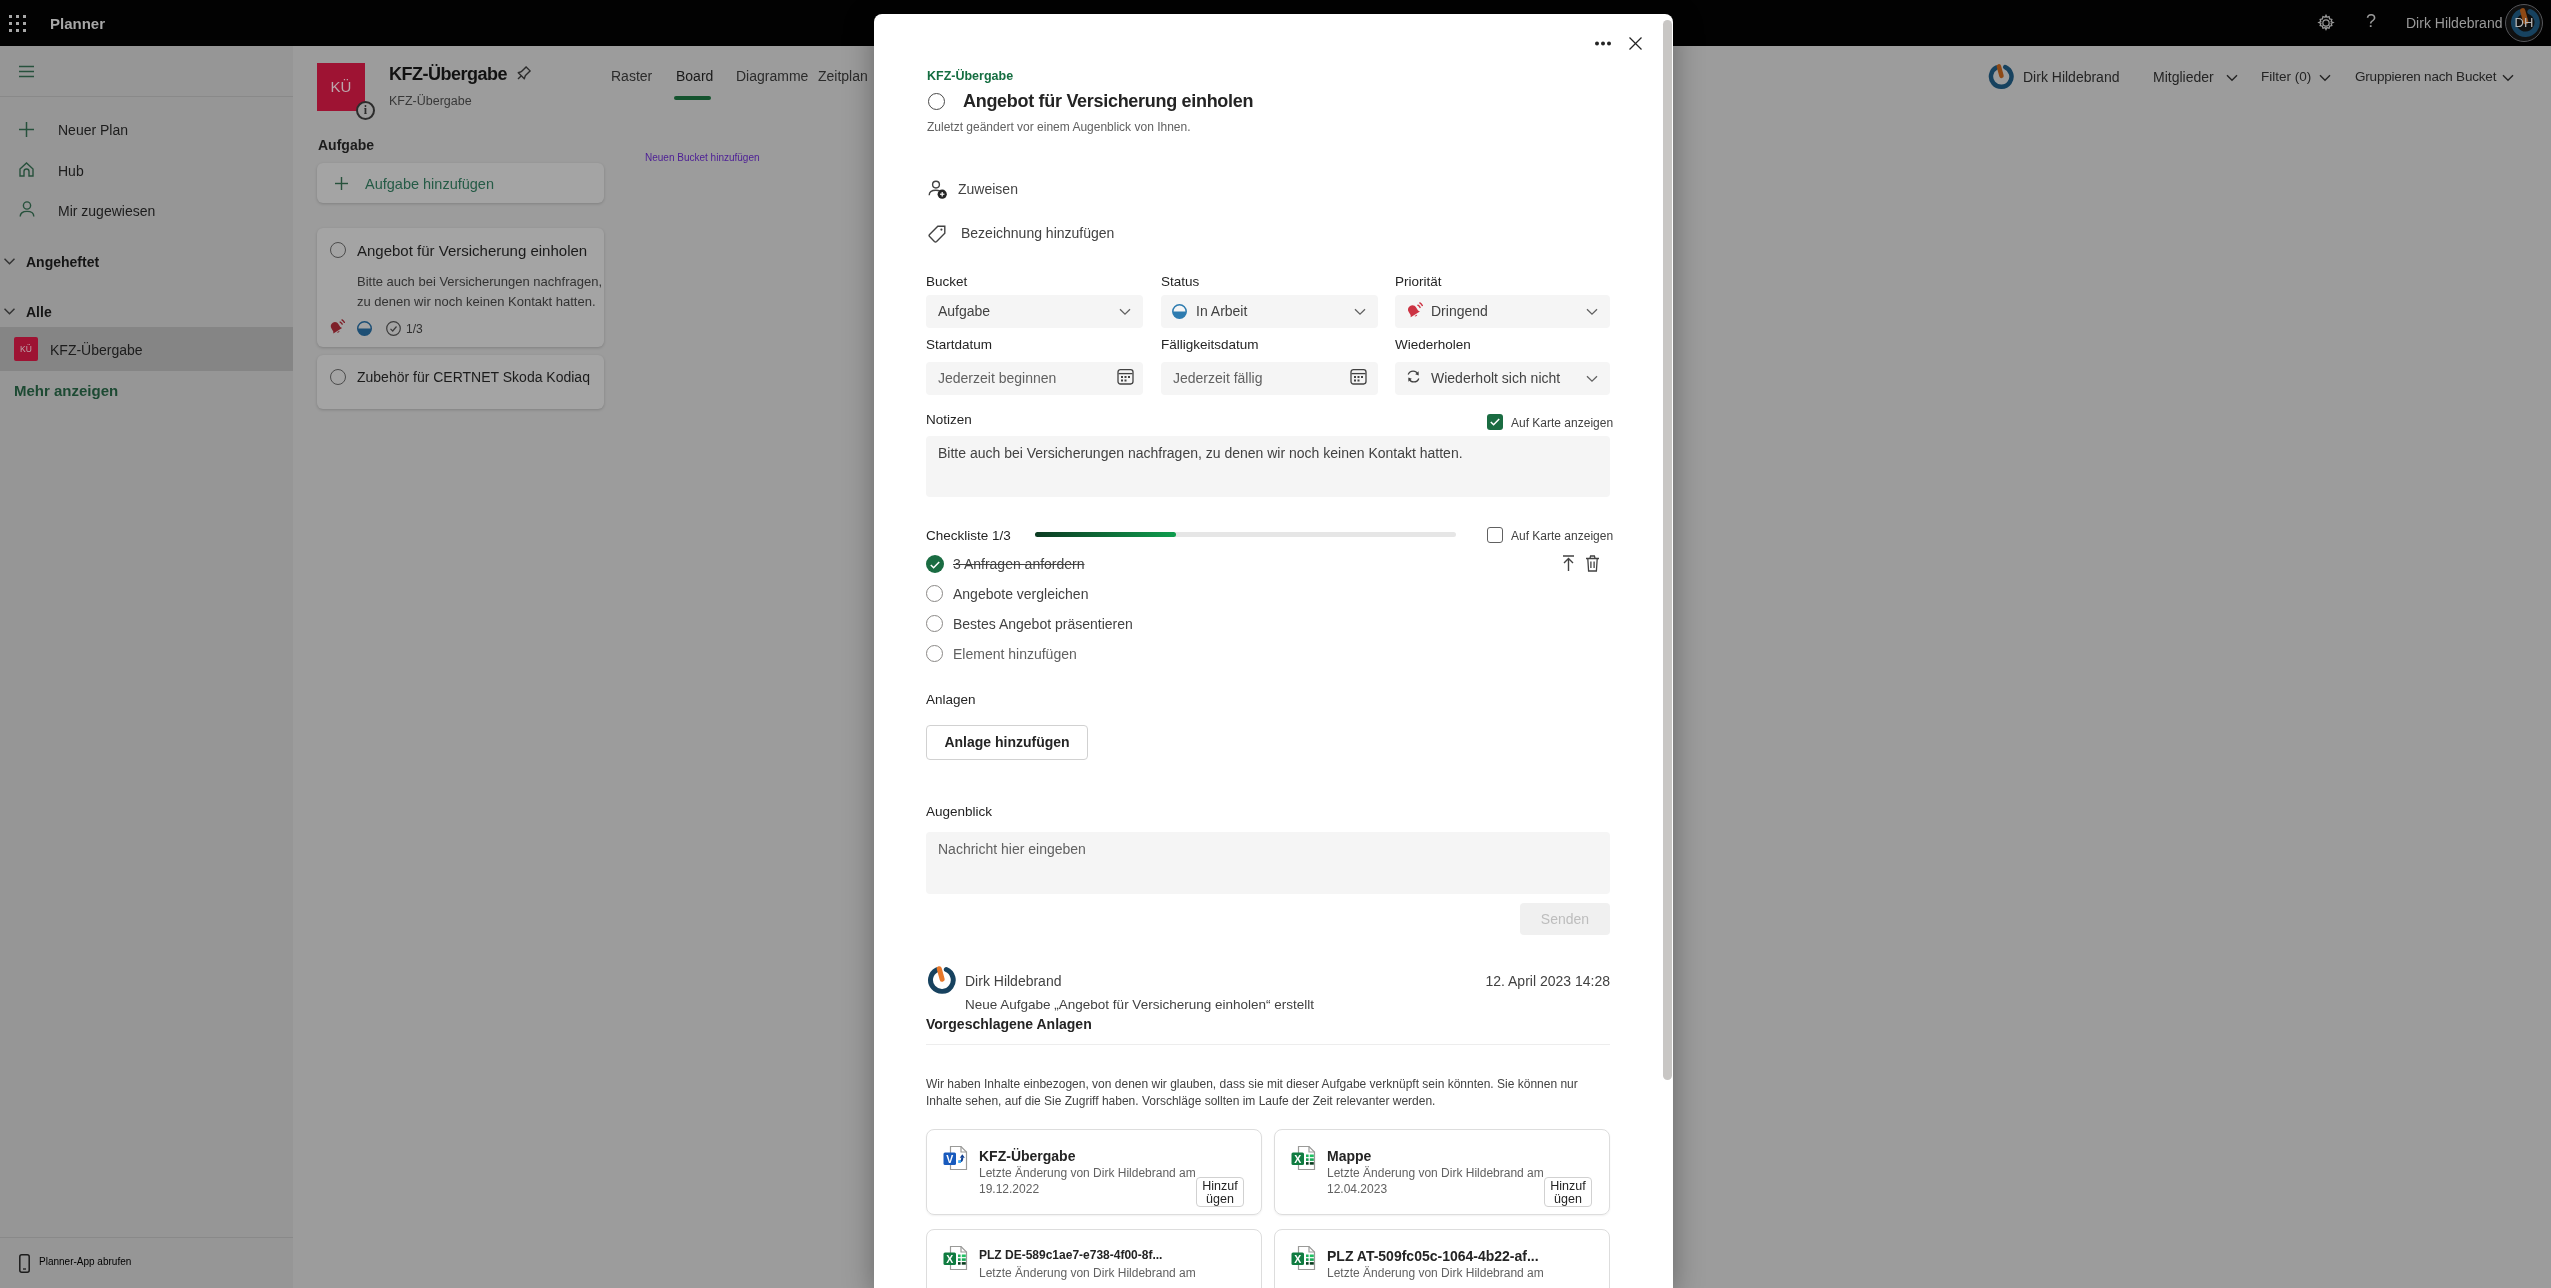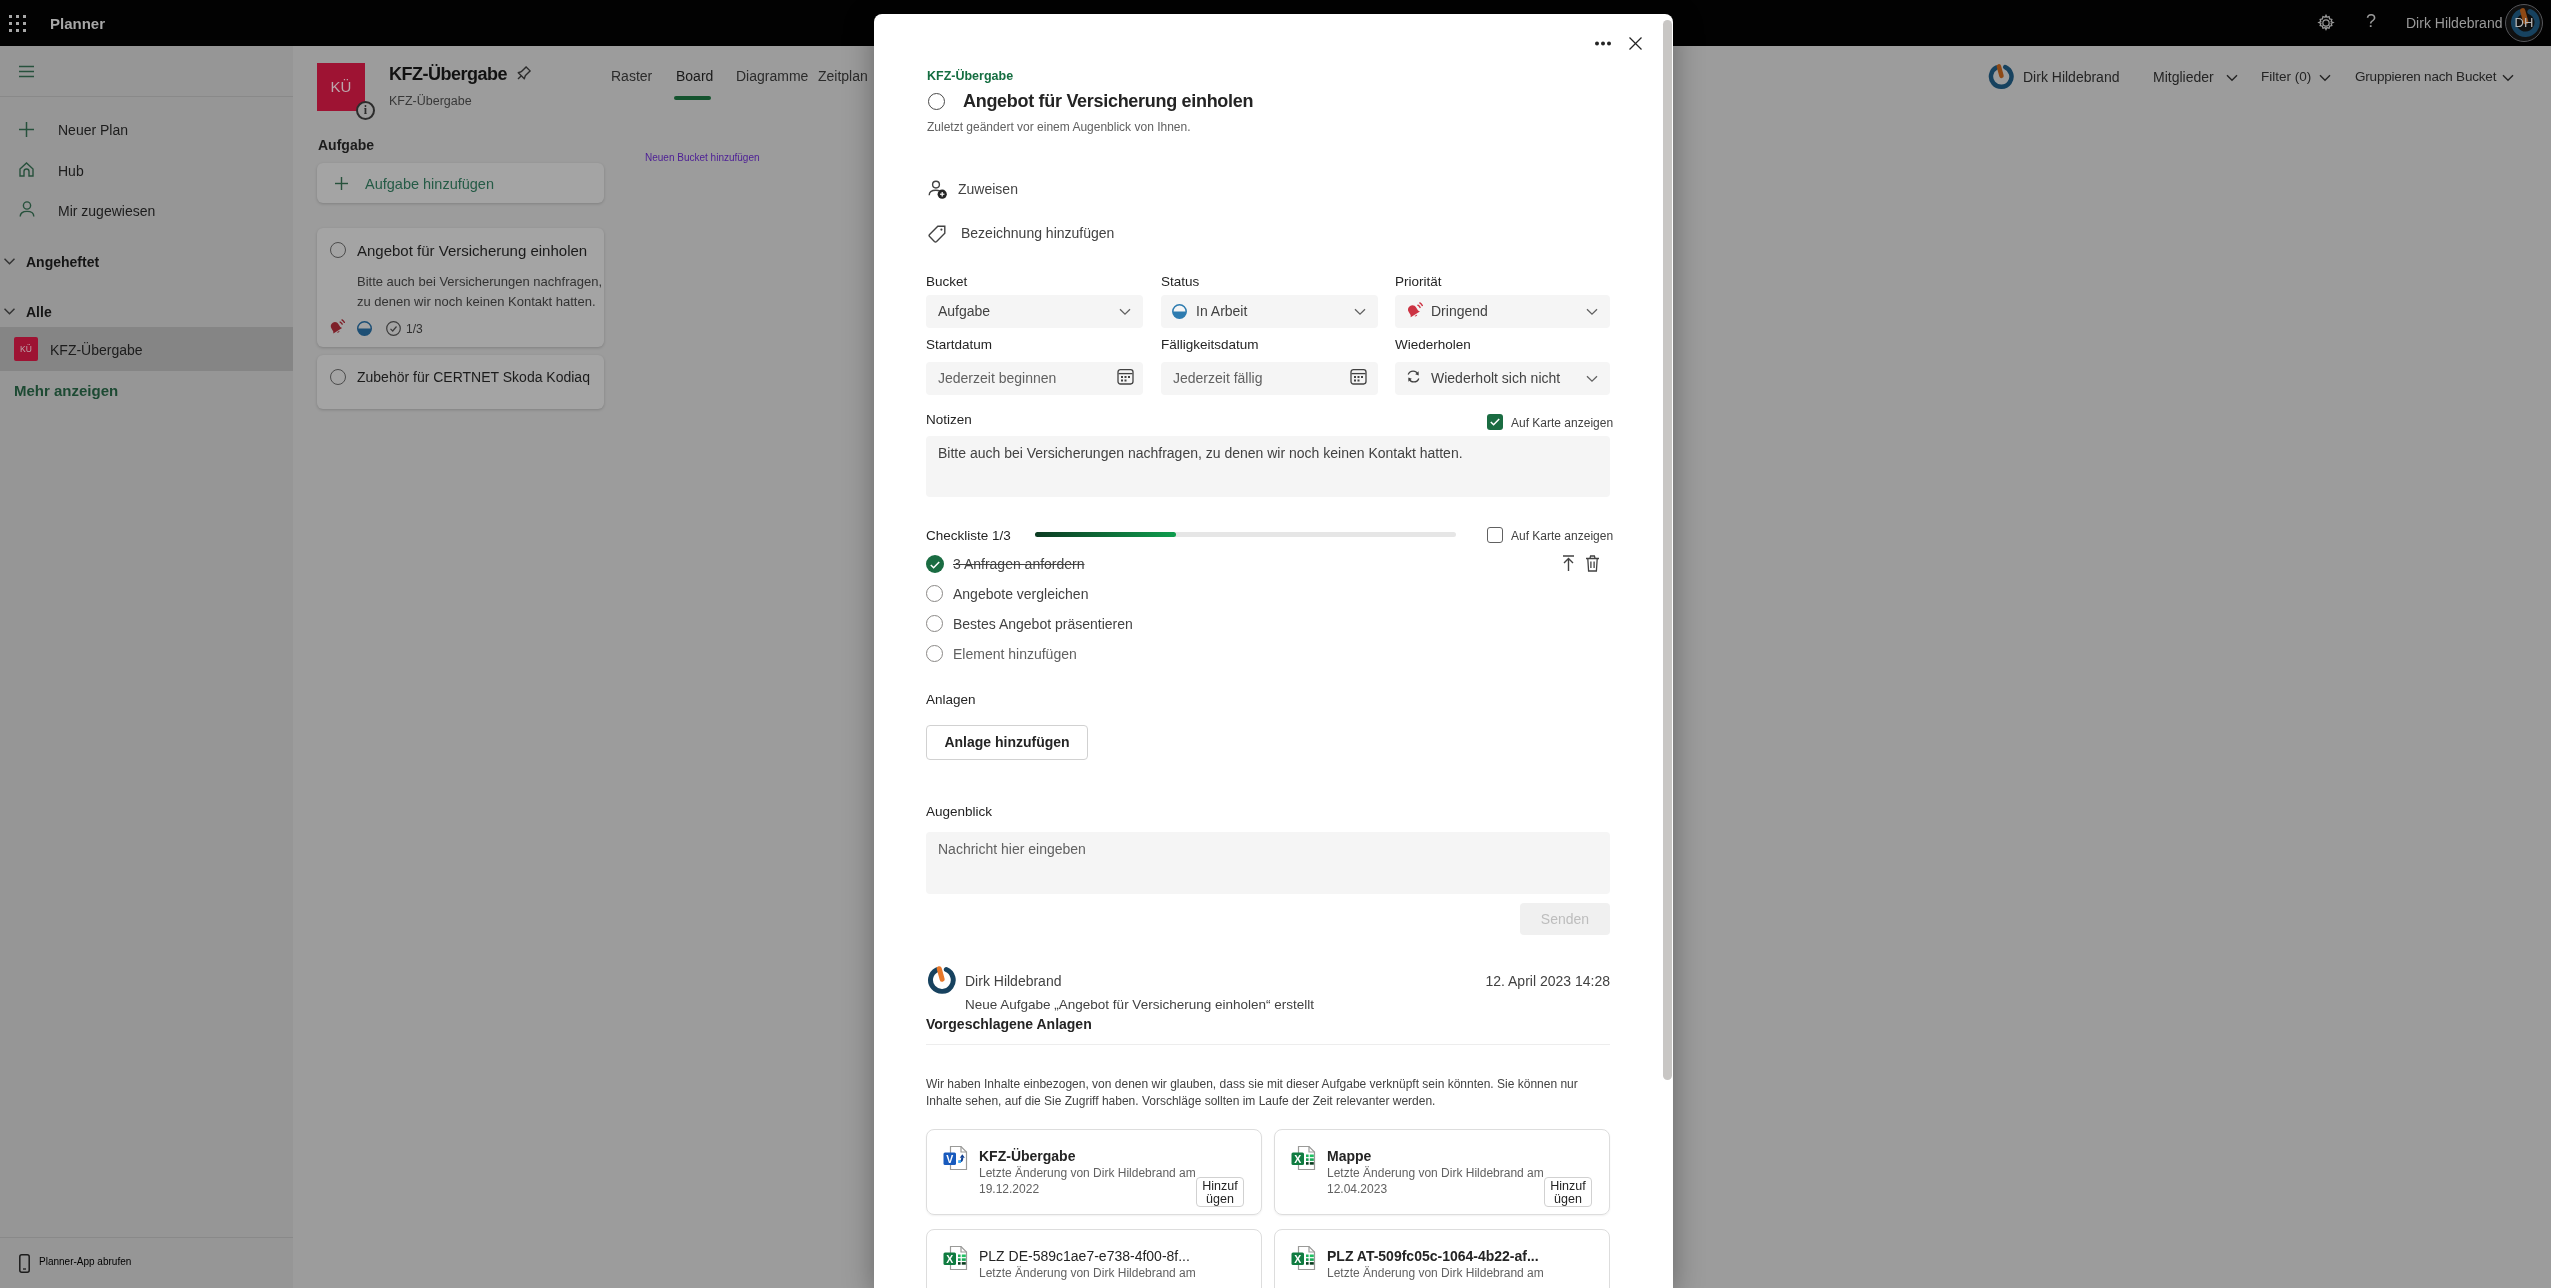--- a/index.html
+++ b/index.html
@@ -391,21 +391,21 @@
   <text x="7.7" y="17.5" font-size="10.5" font-weight="bold" fill="#fff" text-anchor="middle" font-family="Liberation Sans">X</text>
   <g>
       <rect x="16" y="9.5" width="2.6" height="2.6" fill="#21b15c"></rect>
       <rect x="19.8" y="9.5" width="4" height="2.6" fill="#21c063"></rect>
      <rect x="16" y="13.3" width="2.6" height="2.6" fill="#139a50"></rect>
       <rect x="19.8" y="13.3" width="4" height="2.6" fill="#1aa857"></rect>
      <rect x="16" y="17.1" width="2.6" height="2.6" fill="#0a3d20"></rect>
       <rect x="19.8" y="17.1" width="4" height="2.6" fill="#0a3d20"></rect>
     </g>
 </svg>
-<div class="abs" style="left:979px;top:1248px;font-size:14px;font-weight:400;color:#242424">PLZ DE-589c1ae7-e738-4f00-8f...</div>
+<div class="abs" style="left:979px;top:1248px;font-size:12px;font-weight:700;color:#242424">PLZ DE-589c1ae7-e738-4f00-8f...</div>
 <div class="abs" style="left:979px;top:1266px;font-size:12px;color:#616161">Letzte Änderung von Dirk Hildebrand am</div>
 
 <div class="abs" style="left:1274px;top:1229px;width:336px;height:86px;border:1px solid #dddddd;border-radius:8px"></div>
 <svg class="abs" style="left:1290px;top:1245px" width="26" height="26" viewBox="0 0 26 26">
   <path d="M8.5 1.5 L19 1.5 L24.5 7 L24.5 24.5 L8.5 24.5 Z" fill="#fff" stroke="#9a9a98" stroke-width="1.2"></path>
   <path d="M19 1.5 L19 7 L24.5 7" fill="none" stroke="#9a9a98" stroke-width="1.2"></path>
   <rect x="1.5" y="7.5" width="12.5" height="12.5" rx="1.5" fill="#107c41"></rect>
   <text x="7.7" y="17.5" font-size="10.5" font-weight="bold" fill="#fff" text-anchor="middle" font-family="Liberation Sans">X</text>
   <g>
       <rect x="16" y="9.5" width="2.6" height="2.6" fill="#21b15c"></rect>

